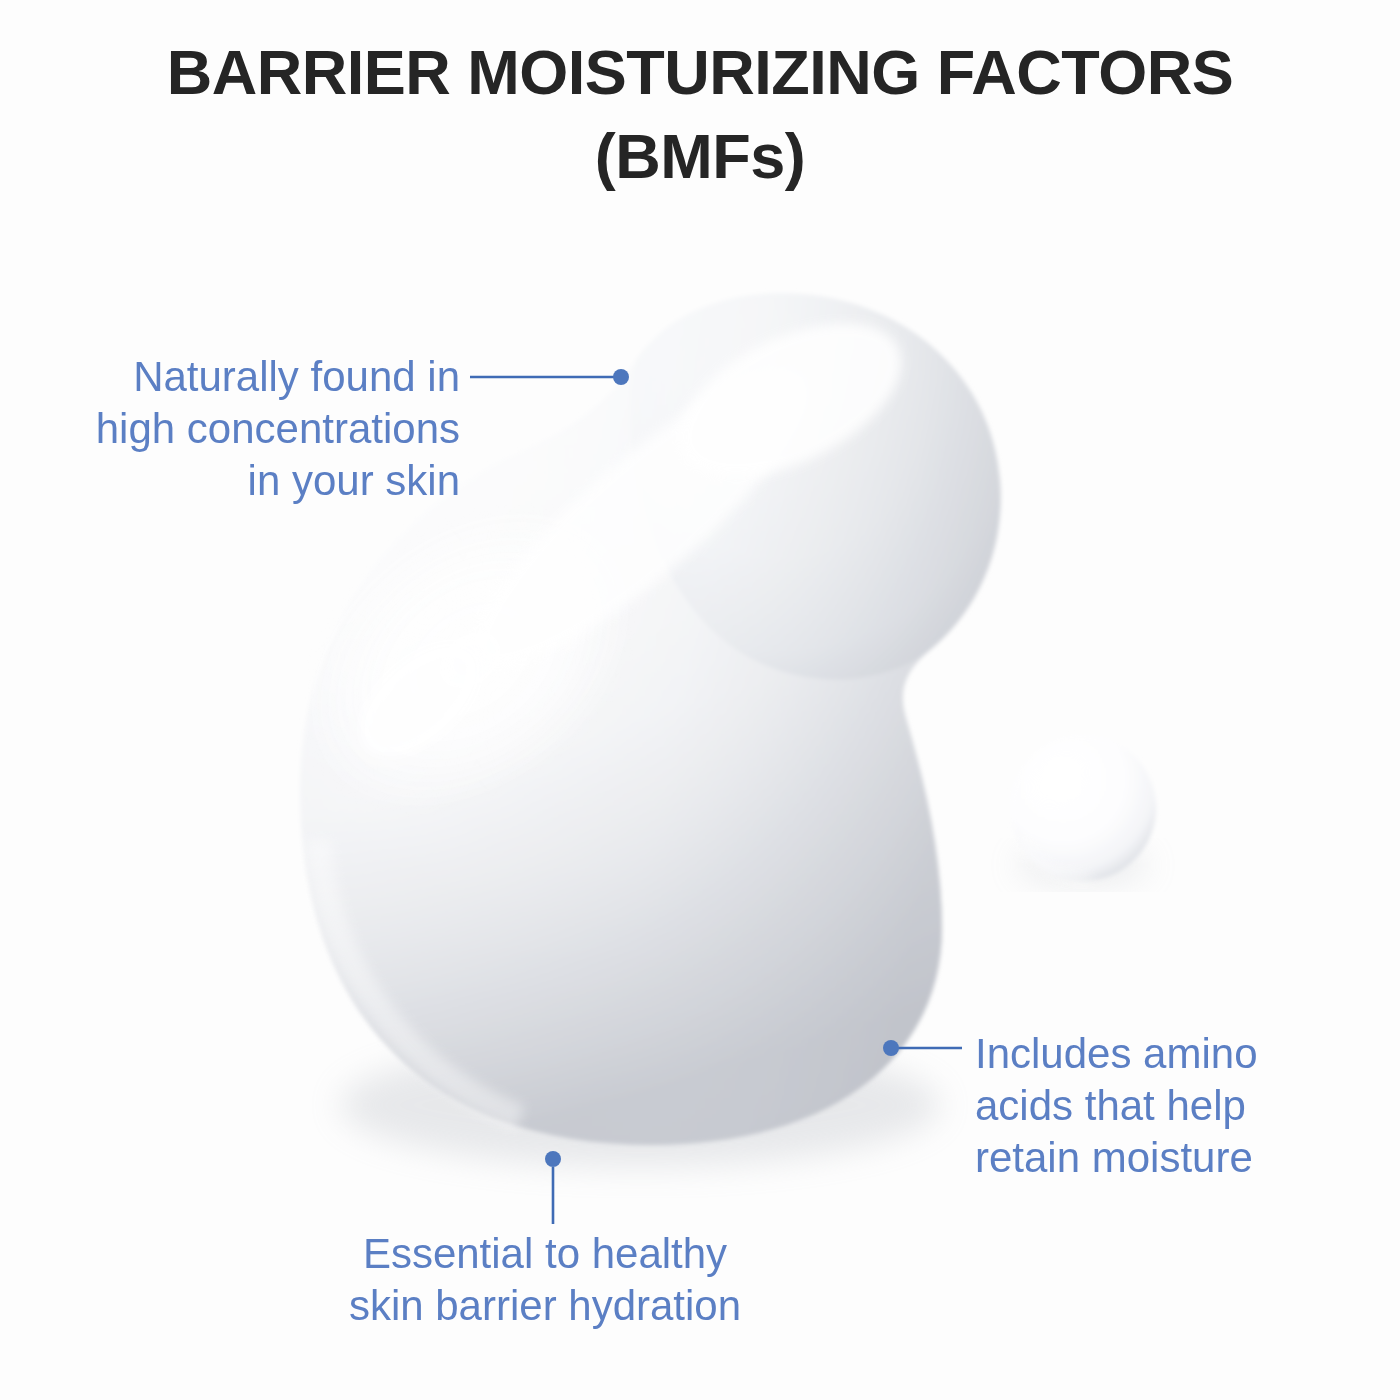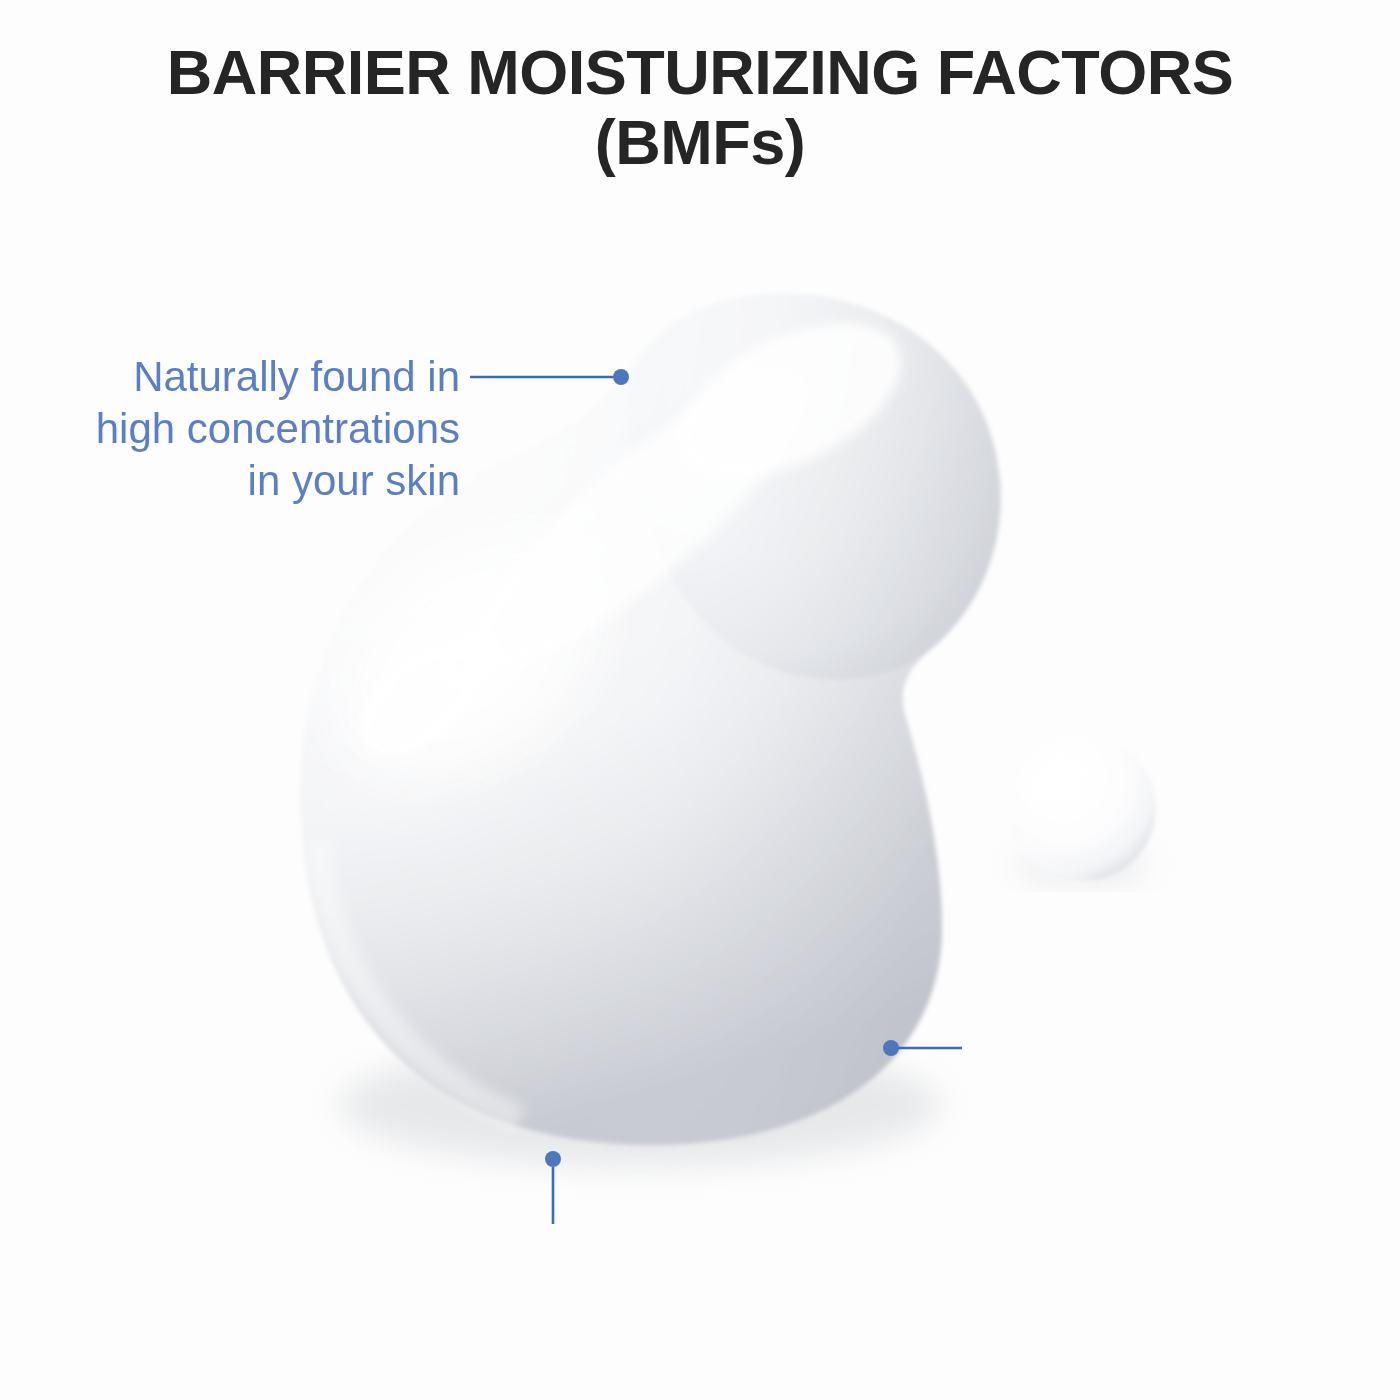--- a/index.html
+++ b/index.html
@@ -34,21 +34,21 @@
     font-weight: 700;
     letter-spacing: -0.5px;
   }
   .title-line-1 {
     display: block;
     font-size: 63px;
   }
   .title-line-2 {
     display: block;
     font-size: 63px;
-    margin-top: 2px;
+    margin-top: 16px;
   }
 
   
   .blob-layer {
     position: absolute;
     inset: 0;
     width: 1400px;
     height: 1400px;
     pointer-events: none;
   }
@@ -237,15 +237,20 @@
     <g>
       <line x1="553" y1="1167" x2="553" y2="1224" stroke="#3f6bb5" stroke-width="2.6"></line>
       <circle cx="553" cy="1159" r="8" fill="#4d77bd"></circle>
     </g>
   </svg>
 
   <div class="callout callout-top-left">Naturally found in
 high concentrations
 in your skin</div>
 
-
+  <div class="callout callout-right">Includes amino
+acids that help
+retain moisture</div>
+
+  <div class="callout callout-bottom">Essential to healthy
+skin barrier hydration</div>
 
 </div>
 
 </body></html>

